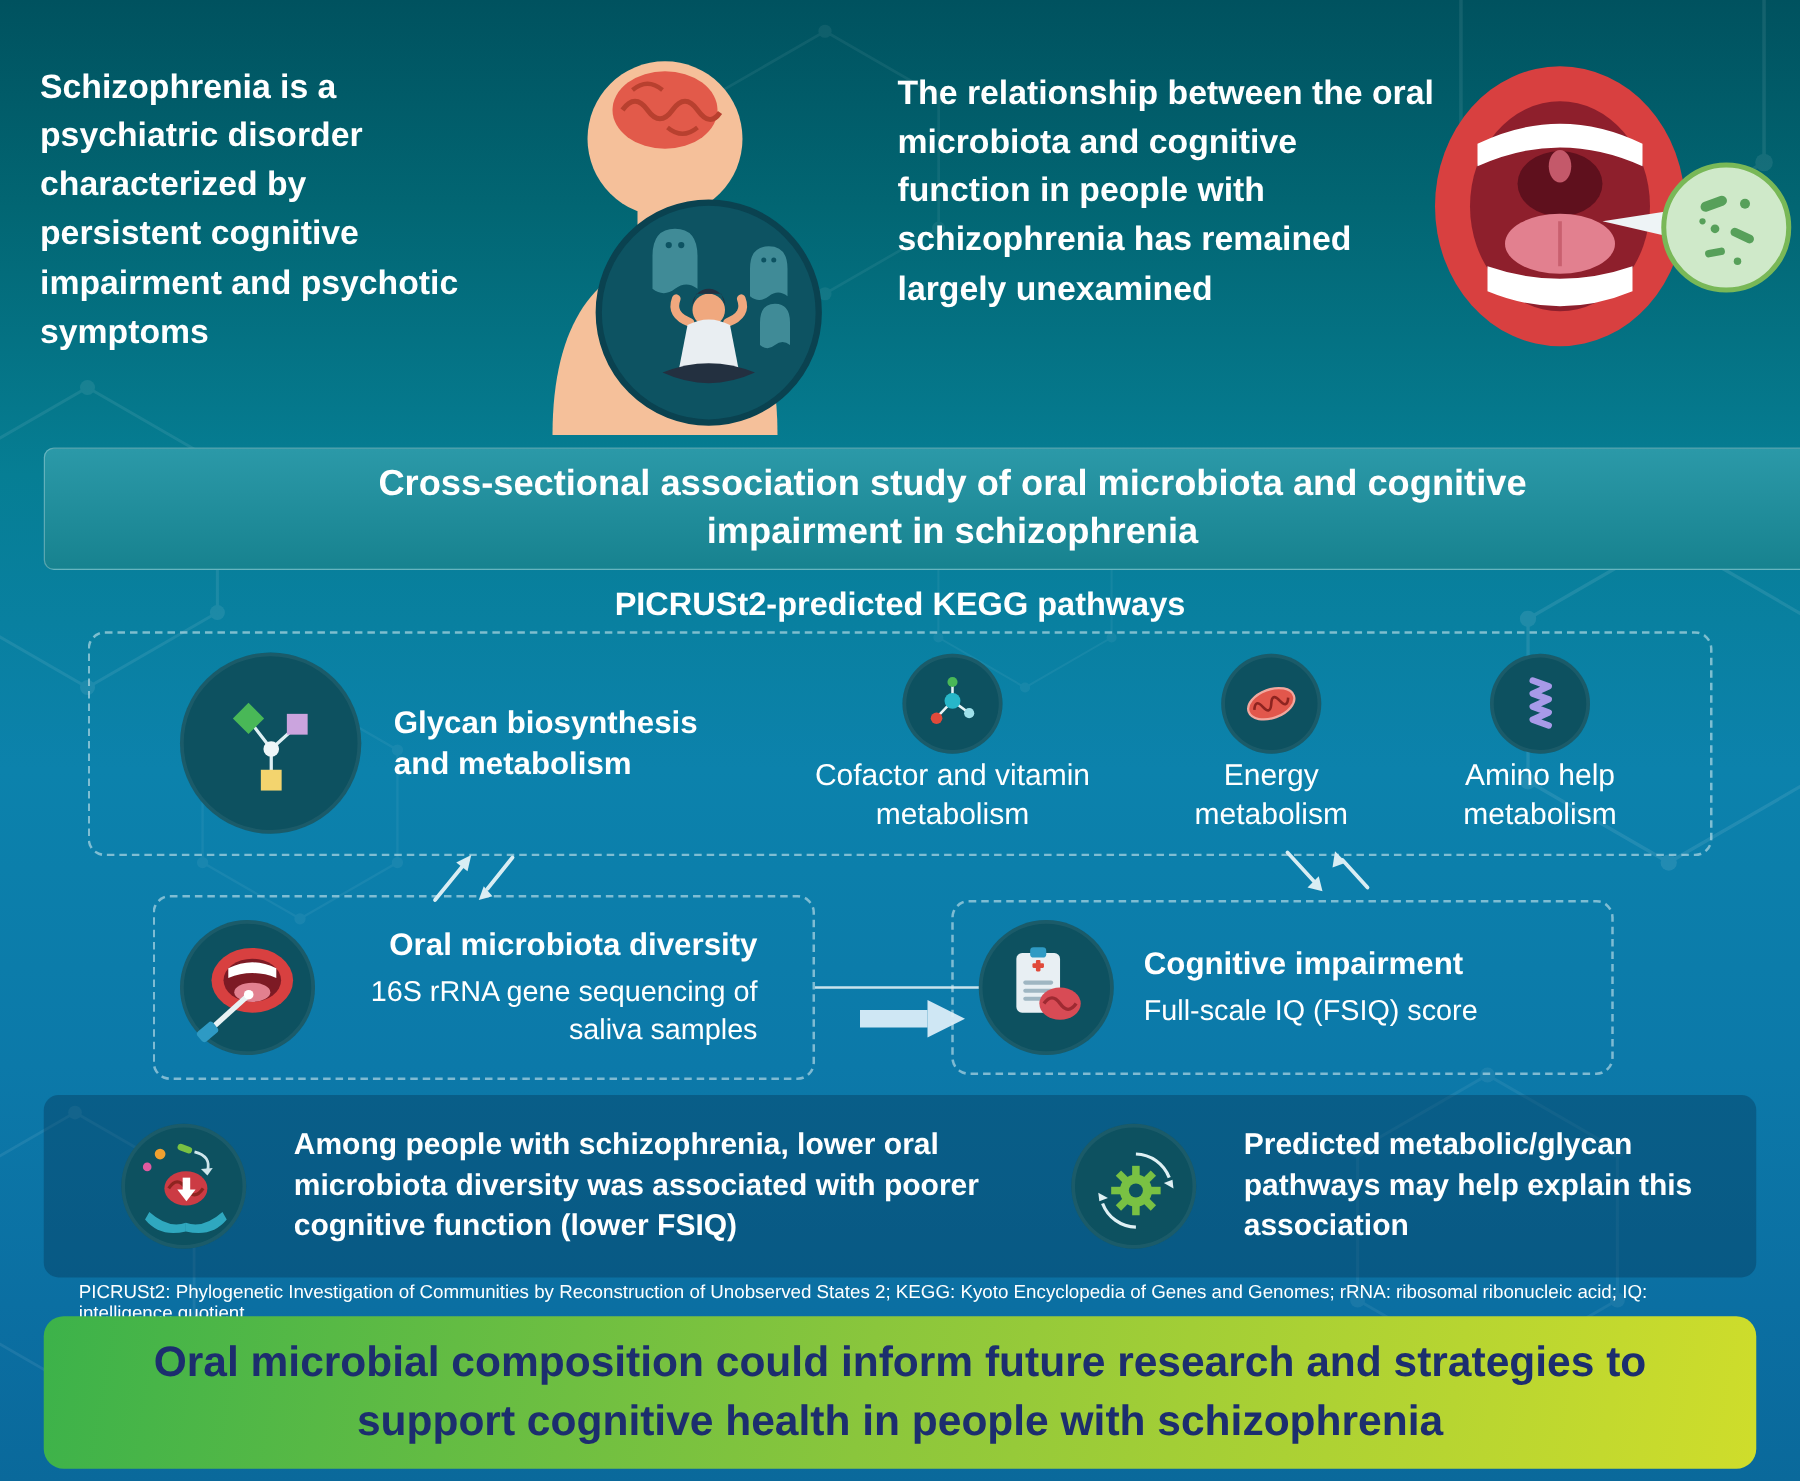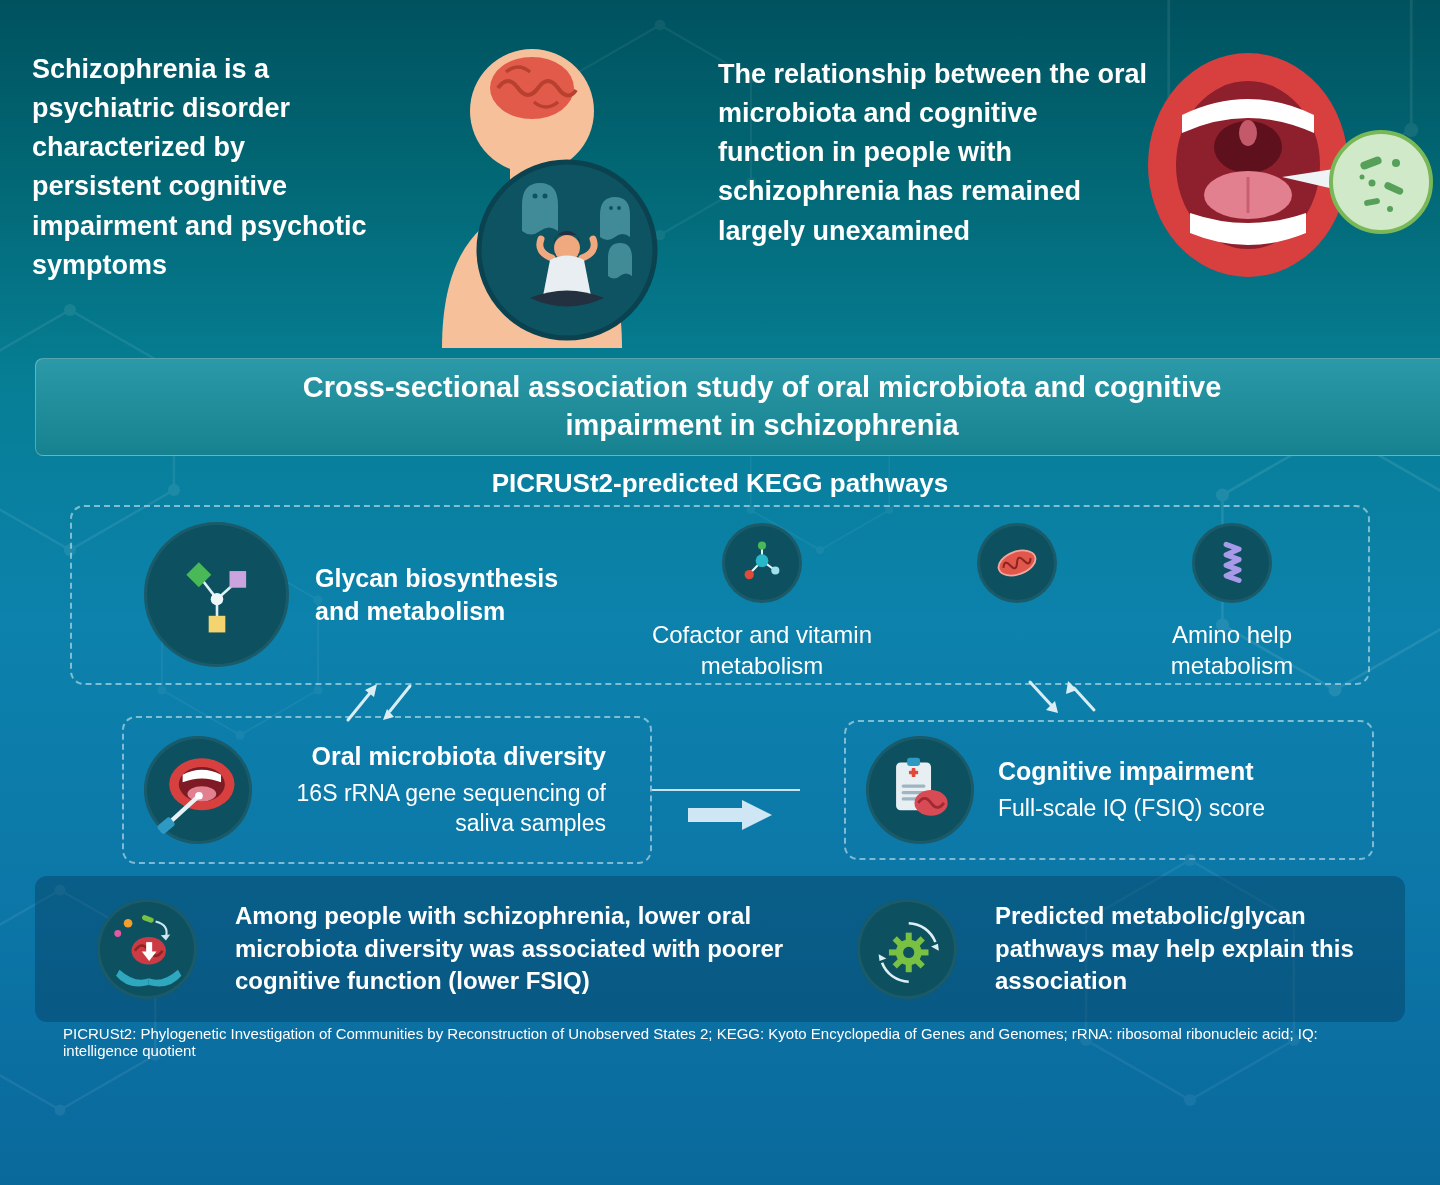--- a/index.html
+++ b/index.html
@@ -30,37 +30,37 @@
   .dashed { border:2px dashed rgba(223,240,245,.55); border-radius:14px; box-sizing:border-box; }
   .pathways-box { position:absolute; left:70px; top:505px; width:1300px; height:180px; }
 
   .icon-circle { background:#0d5160; border-radius:50%; display:flex; align-items:center;
     justify-content:center; flex:0 0 auto; box-shadow:inset 0 0 0 3px rgba(255,255,255,.06); }
   .ic-145{width:145px;height:145px;} .ic-80{width:80px;height:80px;}
   .ic-108{width:108px;height:108px;} .ic-100{width:100px;height:100px;}
 
   .pathway-main { position:absolute; left:72px; top:15px; display:flex; align-items:center; gap:26px; }
   .pathway-main .pathway-label { font-size:25px; font-weight:bold; width:265px; line-height:1.3; }
-  .pathway-col { position:absolute; top:16px; display:flex; flex-direction:column; align-items:center; gap:16px; }
+  .pathway-col { position:absolute; top:16px; display:flex; flex-direction:column; align-items:center; gap:2px; }
   .pathway-col .pathway-label { font-size:24px; line-height:1.3; text-align:center; }
   .col-cofactor { left:572px; width:236px; }
   .col-energy   { left:838px; width:214px; }
   .col-energy .pathway-label { max-width:150px; }
   .col-amino    { left:1048px; width:224px; }
   .col-amino .pathway-label { max-width:190px; }
   .col-cofactor .pathway-label { max-width:236px; }
 
   .arrows { position:absolute; }
   .arrows-left  { left:332px; top:666px; width:95px; height:62px; }
   .arrows-right { left:1014px; top:668px; width:95px; height:58px; }
   .flow-arrow { left:652px; top:770px; width:148px; height:70px; position:absolute; }
 
   .measure-box { position:absolute; display:flex; align-items:center; gap:24px; padding:0 20px; }
   .measure-left  { left:122px; top:716px; width:530px; height:148px;text-align:right; }
-  .measure-right { left:844px; top:720px; width:530px; height:140px; }
+  .measure-right { left:761px; top:720px; width:530px; height:140px; }
   .measure-title { font-size:25px; font-weight:bold; margin-bottom:7px; }
   .measure-sub { font-size:23px; line-height:1.32; max-width:330px; }
 
   .findings-panel { position:absolute; left:35px; top:876px; width:1370px; height:146px;
     background:rgba(5,53,84,.38); border-radius:12px; }
   .finding { position:absolute; display:flex; align-items:center; gap:38px; }
   .finding-left  { left:62px;  top:23px; }
   .finding-right { left:822px; top:23px; }
   .finding p { margin:0; font-size:24px; font-weight:bold; line-height:1.35; }
   .finding-left p  { width:560px; }
@@ -201,20 +201,21 @@
 
     <div class="pathway-col col-energy">
       <div class="icon-circle ic-80">
         <svg width="60" height="60" viewBox="0 0 100 100">
           <g transform="rotate(-20 50 50)">
             <ellipse cx="50" cy="50" rx="32" ry="19" fill="#e2574c" stroke="#f2a79e" stroke-width="3"></ellipse>
             <path d="M26,50 q6,-14 12,0 q6,14 12,0 q6,-14 12,0 q6,14 12,0" stroke="#8e2420" stroke-width="3.5" fill="none"></path>
           </g>
         </svg>
       </div>
+      <div class="pathway-label">Energy metabolism</div>
     </div>
 
     <div class="pathway-col col-amino">
       <div class="icon-circle ic-80">
         <svg width="58" height="58" viewBox="0 0 100 100">
           <path d="M40,18 L62,26 L40,36 L62,44 L40,54 L62,62 L40,72 L62,80" stroke="#a89ae8" stroke-width="9" fill="none" stroke-linejoin="round" stroke-linecap="round"></path>
         </svg>
       </div>
       <div class="pathway-label">Amino help metabolism</div>
     </div>
@@ -335,14 +336,17 @@
           <path d="M18,74 q18,16 34,10 l0,8 q-24,6 -38,-11 Z" fill="#2fa8bf"></path>
           <path d="M86,74 q-18,16 -34,10 l0,8 q24,6 38,-11 Z" fill="#2fa8bf"></path>
         </svg>
       </div>
       <p>Among people with schizophrenia, lower oral microbiota diversity was associated with poorer cognitive function (lower FSIQ)</p>
     </div>
   </div>
 
   <p class="footnote">PICRUSt2: Phylogenetic Investigation of Communities by Reconstruction of Unobserved States 2; KEGG: Kyoto Encyclopedia of Genes and Genomes; rRNA: ribosomal ribonucleic acid; IQ: intelligence quotient</p>
 
+  <div class="conclusion">
+    <span>Oral microbial composition could inform future research and strategies to support cognitive health in people with schizophrenia</span>
+  </div>
 
 </div>
 
 </body></html>

